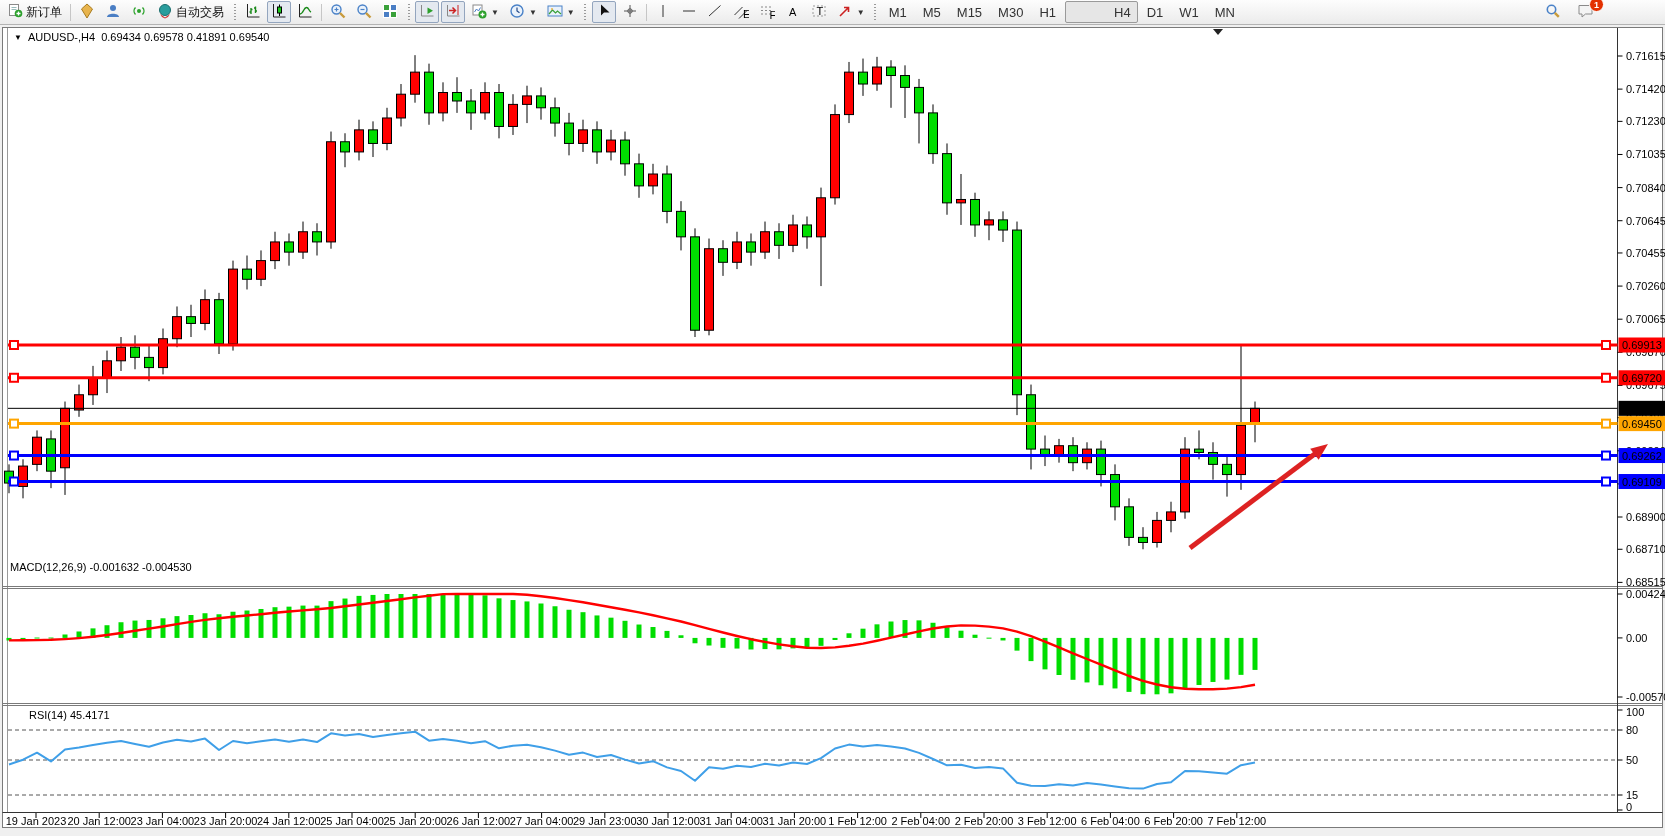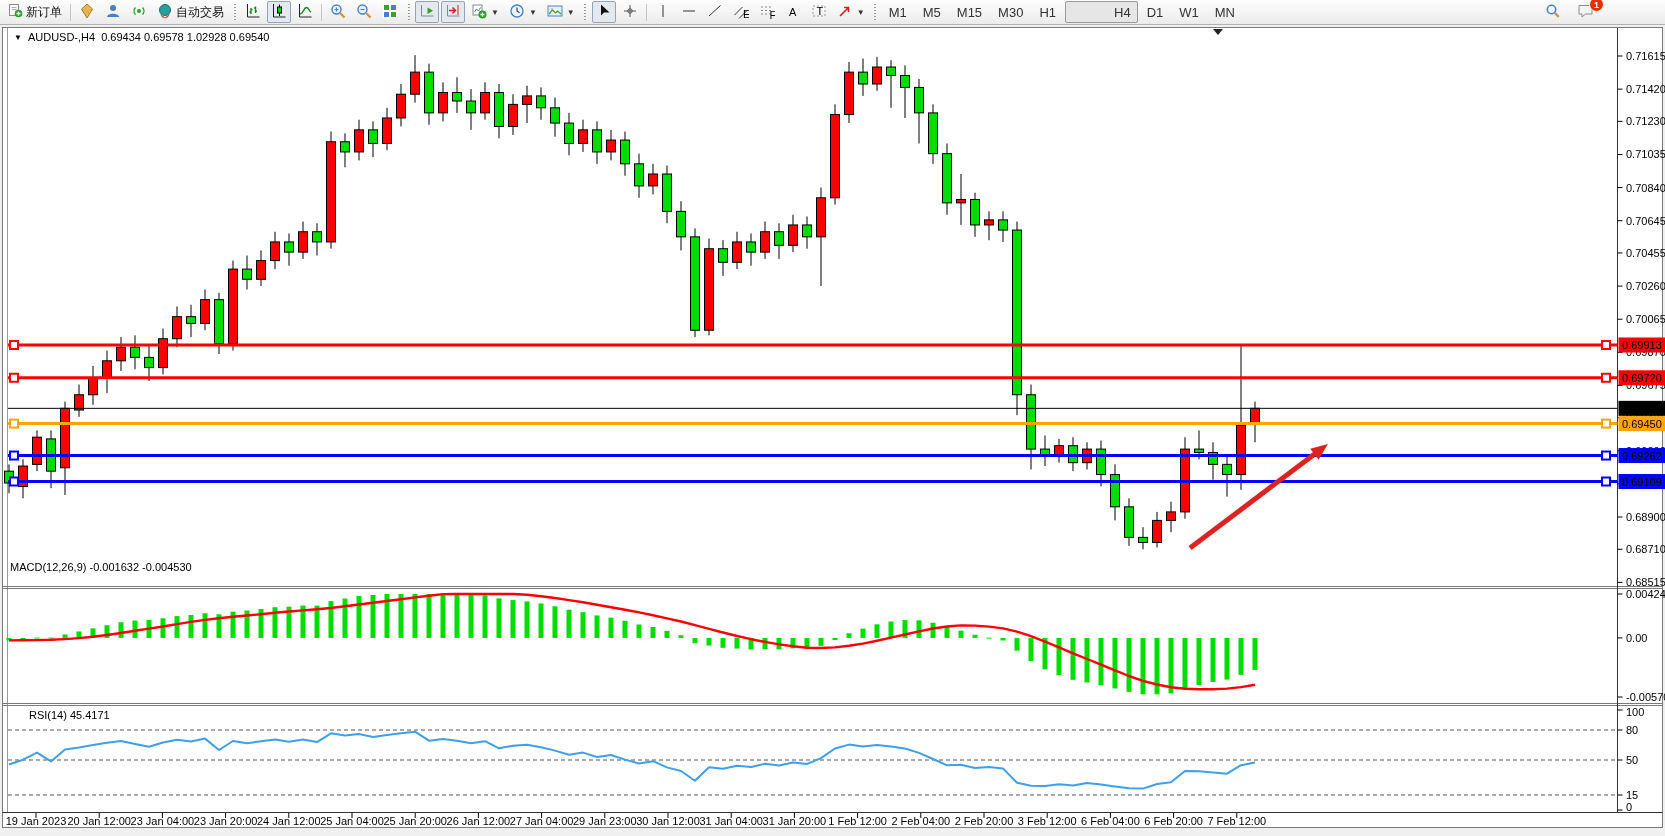--- a/index.html
+++ b/index.html
@@ -643,16 +643,16 @@
     <line x1="1617.5" y1="810" x2="1622.5" y2="810" stroke="#000"></line>
     <text x="1626" y="810.5">0</text>
     <line x1="1190" y1="548" x2="1316.020865427594" y2="453.0277535907989" stroke="#dd2222" stroke-width="5"></line>
     <polygon points="1328,444 1318.6365991603125,459.8217168700283 1310.2106958089003,448.64119126911584" fill="#dd2222"></polygon>
     <polygon points="1213,29 1223,29 1218,35" fill="#222"></polygon>
   </svg>
 
 <div class="overlay" id="chart-title">
   <span class="dd-tri">▼</span>
   <span>AUDUSD-,H4</span>
-  <span>0.69434 0.69578 1.02928 0.69540</span>
+  <span>0.69434 0.69578 0.41891 0.69540</span>
 </div>
 <div class="overlay" id="macd-label">MACD(12,26,9) -0.001632 -0.004530</div>
 <div class="overlay" id="rsi-label">RSI(14) 45.4171</div>
 
 </body></html>

